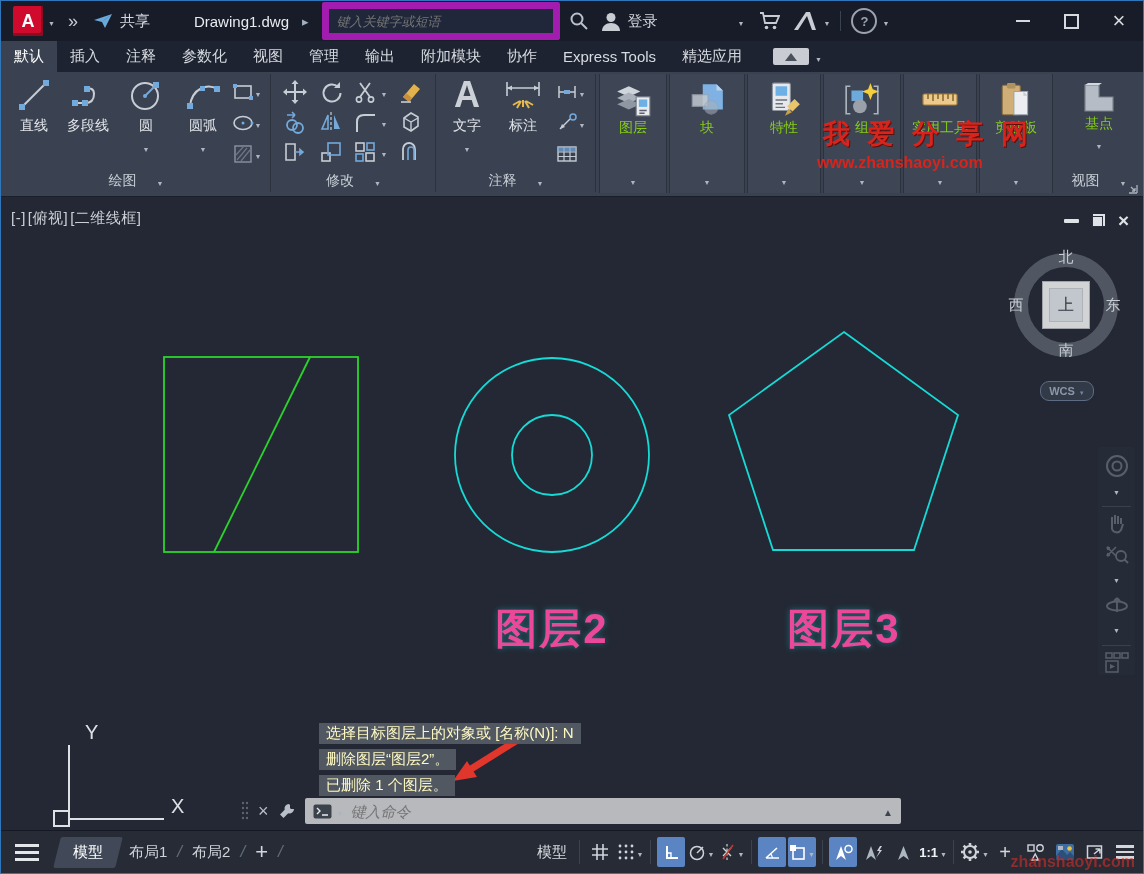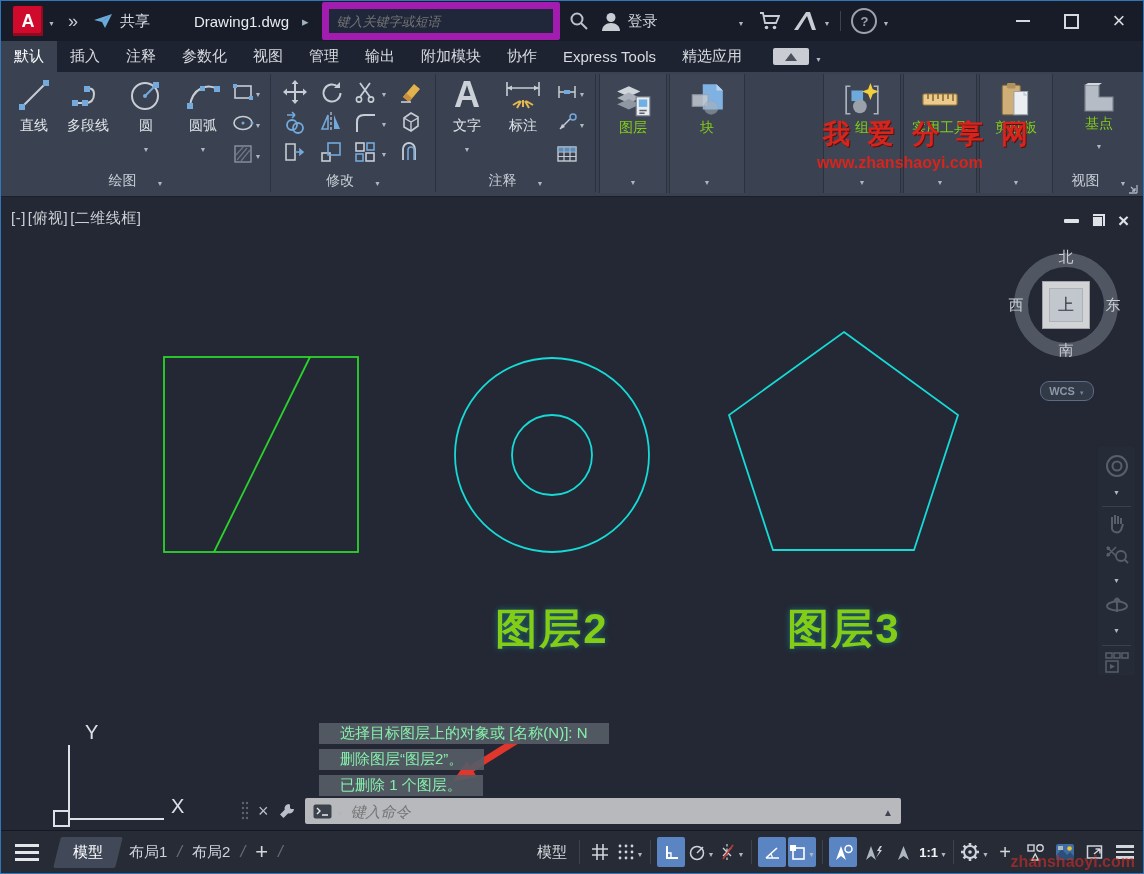--- a/index.html
+++ b/index.html
@@ -88,23 +88,23 @@
        color:#8b97a8;font-size:11px;font-weight:bold;}
   .wcs .car::before{font-size:6px;color:#6d86a8;}
 
   .navbar{position:absolute;left:1097px;top:250px;width:37px;height:228px;background:rgba(42,47,58,0.55);
           border-radius:3px;display:flex;flex-direction:column;align-items:center;padding-top:6px;box-sizing:border-box;}
   .navbar svg{opacity:0.5;display:block;}
   .nsep{width:29px;height:1px;background:#3a404c;margin:5px 0;}
 
   .shapelab{position:absolute;width:180px;text-align:center;font-size:42px;font-weight:bold;letter-spacing:2px;}
   .lgreen{color:#00ff41;text-shadow:0 0 6px rgba(0,255,65,0.35);}
-  .lcyan{color:#84cc16;text-shadow:0 0 6px rgba(0,254,255,0.35);}
-
-  .chip{display:table;background:rgba(86,92,102,0.92);color:#86efac;font-size:15px;padding:1px 21px;margin-bottom:5px;white-space:pre;}
+  .lcyan{color:#ec4899;text-shadow:0 0 6px rgba(0,254,255,0.35);}
+
+  .chip{display:table;background:rgba(86,92,102,0.92);color:#fef9c3;font-size:15px;padding:1px 7px;margin-bottom:5px;white-space:pre;}
   .hist{position:absolute;left:318px;top:526px;}
 
   .cmdbar{position:absolute;left:240px;top:600px;width:660px;height:28px;display:flex;align-items:center;gap:9px;}
   .cmdinput{flex:1;height:26px;background:#b7b9bd;border-radius:2px;display:flex;align-items:center;padding:0 8px;gap:5px;}
   .cmdinput input{flex:1;background:transparent;border:none;outline:none;font-style:italic;color:#565c64;
                   font-size:15px;font-family:inherit;}
   .upcar::before{content:"▲";font-size:10px;color:#3e444e;}
   .cmdx::before{content:"×";font-size:18px;color:#b9bfc8;line-height:1;}
 
   
@@ -451,20 +451,31 @@
     <div class="tile" style="left:668px;width:76px">
       <svg width="38" height="38" viewBox="0 0 36 36">
         <path d="M14 3h13l6 6v18H14z" fill="#7fb2e2"></path>
           <path d="M27 3v6h6z" fill="#b9d3ec"></path>
         <rect x="4" y="13" width="15" height="11" fill="#c3c9d1" opacity="0.85" stroke="#9aa2ae" stroke-width="1"></rect>
         <circle cx="22" cy="25" r="6.5" fill="#aab1bb" opacity="0.55" stroke="#9aa2ae" stroke-width="1"></circle>
       </svg>
       <span class="tlab">块</span>
       <span class="car tcar"></span>
     </div>
+    <div class="tile" style="left:746px;width:74px">
+      <svg width="38" height="38" viewBox="0 0 36 36">
+        <rect x="7" y="2" width="17" height="26" rx="1.5" fill="#e6e8ec" stroke="#8a929e" stroke-width="1"></rect>
+        <rect x="10" y="5" width="11" height="9" fill="#6db0e6"></rect>
+        <path d="M10 18h11M10 21.5h7M10 25h9" stroke="#6a7280" stroke-width="1.3"></path>
+        <path d="M21 24l7-7 5 5-7 7z" fill="#e9c46a"></path>
+          <path d="M19 33l3-7 3.5 3.5z" fill="#c9a04a"></path>
+      </svg>
+      <span class="tlab">特性</span>
+      <span class="car tcar"></span>
+    </div>
     <div class="tile" style="left:822px;width:78px">
       <svg width="38" height="38" viewBox="0 0 36 36">
         <path d="M7 5H3v26h4M29 5h4v26h-4" fill="none" stroke="#aab2bd" stroke-width="1.6"></path>
         <rect x="8" y="9" width="11" height="10" fill="#6da9da"></rect>
         <circle cx="16" cy="24" r="6.5" fill="#9aa1ab"></circle>
         <path d="M26 2l2.2 5.8L34 10l-5.8 2.2L26 18l-2.2-5.8L18 10l5.8-2.2z" fill="#f3cf3e"></path>
       </svg>
       <span class="tlab">组</span>
       <span class="car tcar"></span>
     </div>

